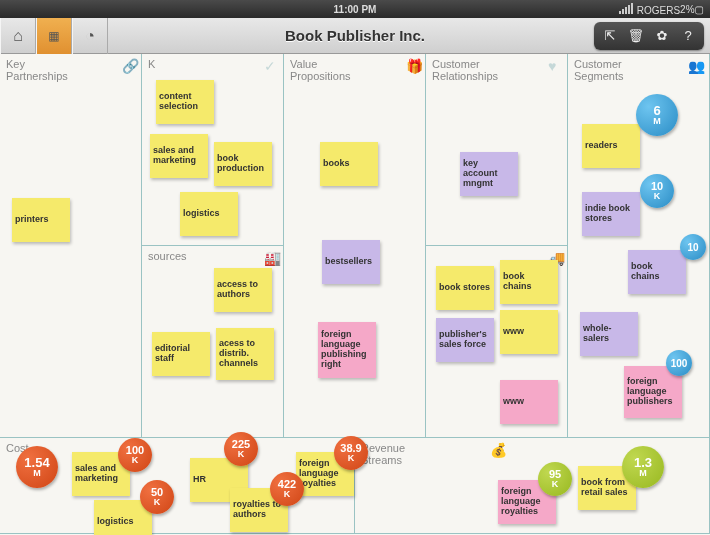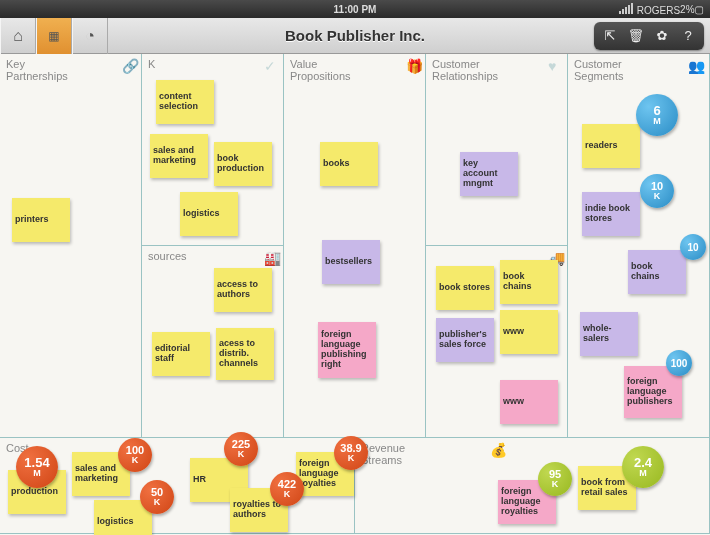--- a/index.html
+++ b/index.html
@@ -128,21 +128,20 @@
 <div class="note yellow" style="left:500px;top:256px">www</div>
 <div class="note purple" style="left:436px;top:264px">publisher's sales force</div>
 <div class="note pink" style="left:500px;top:326px">www</div>
 
 <div class="note yellow" style="left:582px;top:70px">readers</div>
 <div class="note purple" style="left:582px;top:138px">indie book stores</div>
 <div class="note purple" style="left:628px;top:196px">book chains</div>
 <div class="note purple" style="left:580px;top:258px">whole-salers</div>
 <div class="note pink" style="left:624px;top:312px;min-height:52px">foreign language publishers</div>
 
-<div class="note yellow" style="left:8px;top:416px">production</div>
 <div class="note yellow" style="left:72px;top:398px">sales and marketing</div>
 <div class="note yellow" style="left:94px;top:446px">logistics</div>
 <div class="note yellow" style="left:190px;top:404px">HR</div>
 <div class="note yellow" style="left:230px;top:434px">royalties to authors</div>
 <div class="note yellow" style="left:296px;top:398px">foreign language royalties</div>
 
 <div class="note pink" style="left:498px;top:426px">foreign language royalties</div>
 <div class="note yellow" style="left:578px;top:412px">book from retail sales</div>
 
 <div class="badge blue big" style="left:636px;top:40px">
@@ -183,18 +182,18 @@
 <div class="badge orange med" style="left:334px;top:382px">
       <span>38.9</span>
       <span class="unit">K</span>
     </div>
 
 <div class="badge green med" style="left:538px;top:408px">
       <span>95</span>
       <span class="unit">K</span>
     </div>
 <div class="badge green big" style="left:622px;top:392px">
-      <span>2.4</span>
+      <span>1.3</span>
       <span class="unit">M</span>
     </div>
 
 
 </div>
 
 </body></html>

